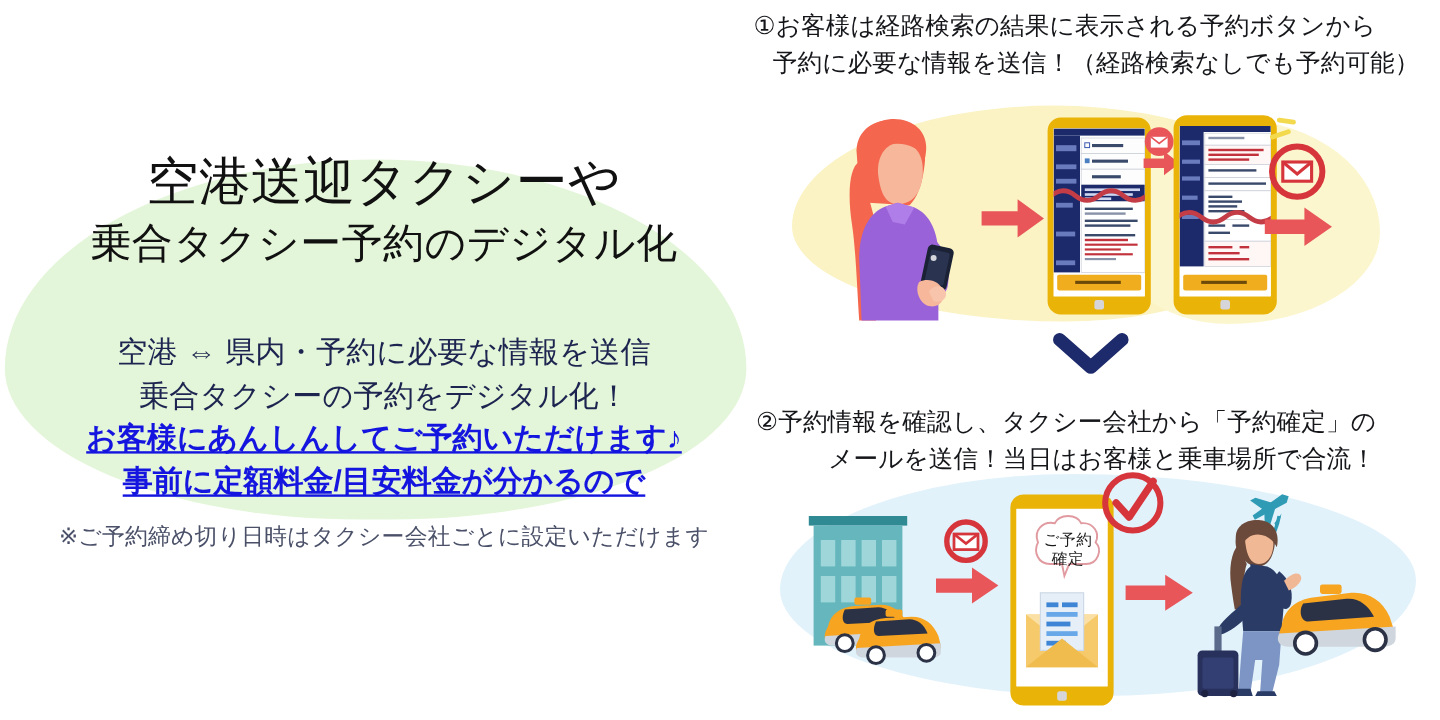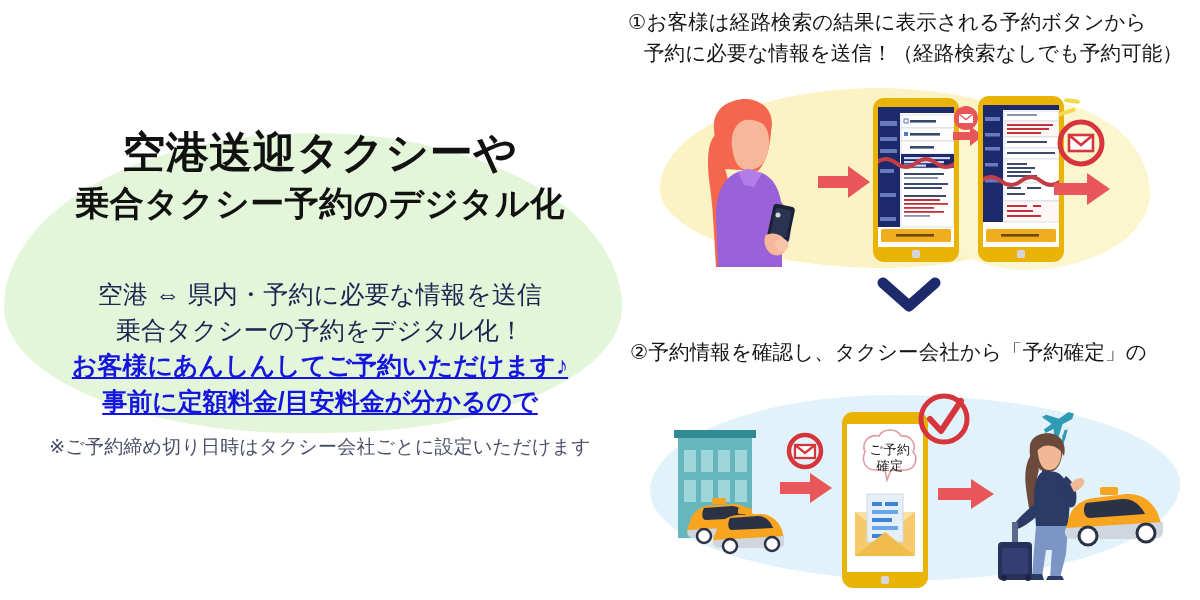--- a/index.html
+++ b/index.html
@@ -13,21 +13,21 @@
   
   .left-panel{position:absolute;left:0;top:0;width:640px;height:600px;}
   .green-blob{
     position:absolute;left:4px;top:133px;width:618px;height:300px;
     background:#e4f6d9;border-radius:50% 50% 48% 48%/58% 58% 42% 42%;
   }
   .left-content{position:absolute;left:0;top:0;width:640px;height:600px;text-align:center;}
 
   .headline{
     position:absolute;left:0;right:0;top:125px;
-    color:#111111;font-weight:bold;font-size:43px;line-height:1.30;
+    color:#111111;font-weight:normal;font-size:43px;line-height:1.30;
     letter-spacing:0.5px;
   }
   .headline-l2{font-size:34px;}
 
   .subcopy{
     position:absolute;left:0;right:0;top:277px;
     color:#1d2450;font-size:25px;line-height:1.42;letter-spacing:0.2px;
   }
   .link-line{
     color:#1515e0;font-weight:bold;text-decoration:underline;
@@ -262,20 +262,21 @@
     </div>
 
     <div class="chevron">
       <svg width="62" height="36" viewBox="0 0 62 36">
         <path d="M5 5 L31 28 L57 5" stroke="#1d2a6b" stroke-width="11" fill="none" stroke-linecap="round" stroke-linejoin="round"></path>
       </svg>
     </div>
 
     <div class="step-text step2-text">
       <span>②予約情報を確認し、タクシー会社から「予約確定」の</span>
+      <span class="step-l2">メールを送信！当日はお客様と乗車場所で合流！</span>
     </div>
 
     <div class="blue-blob"></div>
 
     <div style="position:absolute;left:40px;top:422px;">
       <svg width="120" height="125" viewBox="0 0 120 125">
         <rect x="14" y="8" width="82" height="8" fill="#2f8a93"></rect>
         <rect x="18" y="16" width="74" height="100" fill="#65b7bd"></rect>
         <rect x="24" y="28" width="12" height="22" fill="#9ed6da"></rect>
         <rect x="41" y="28" width="12" height="22" fill="#9ed6da"></rect>

